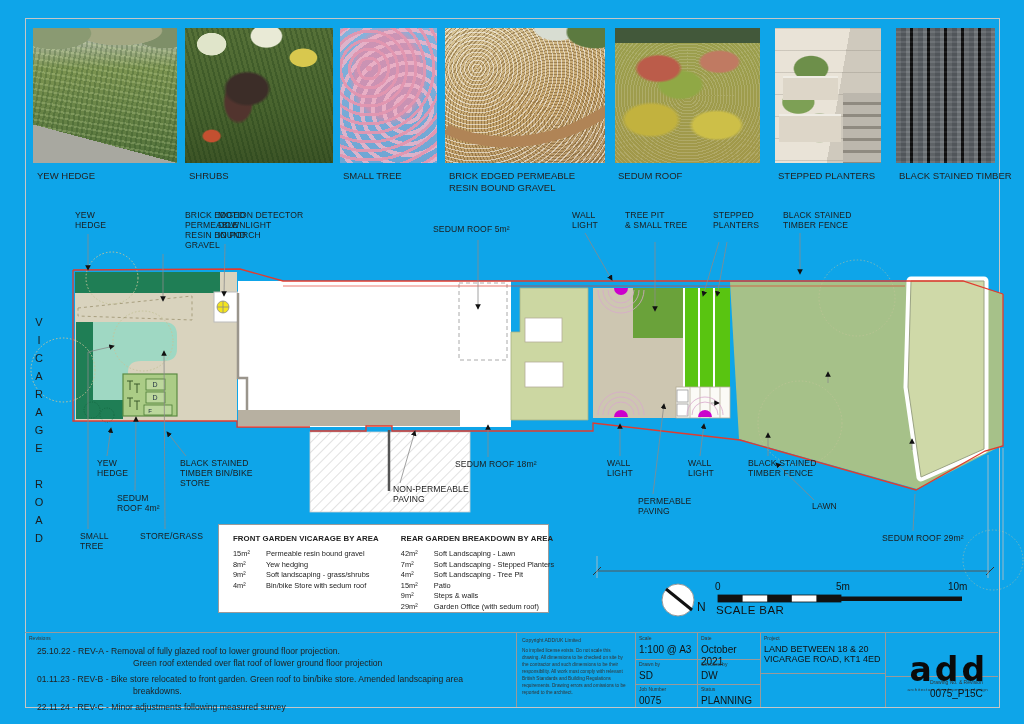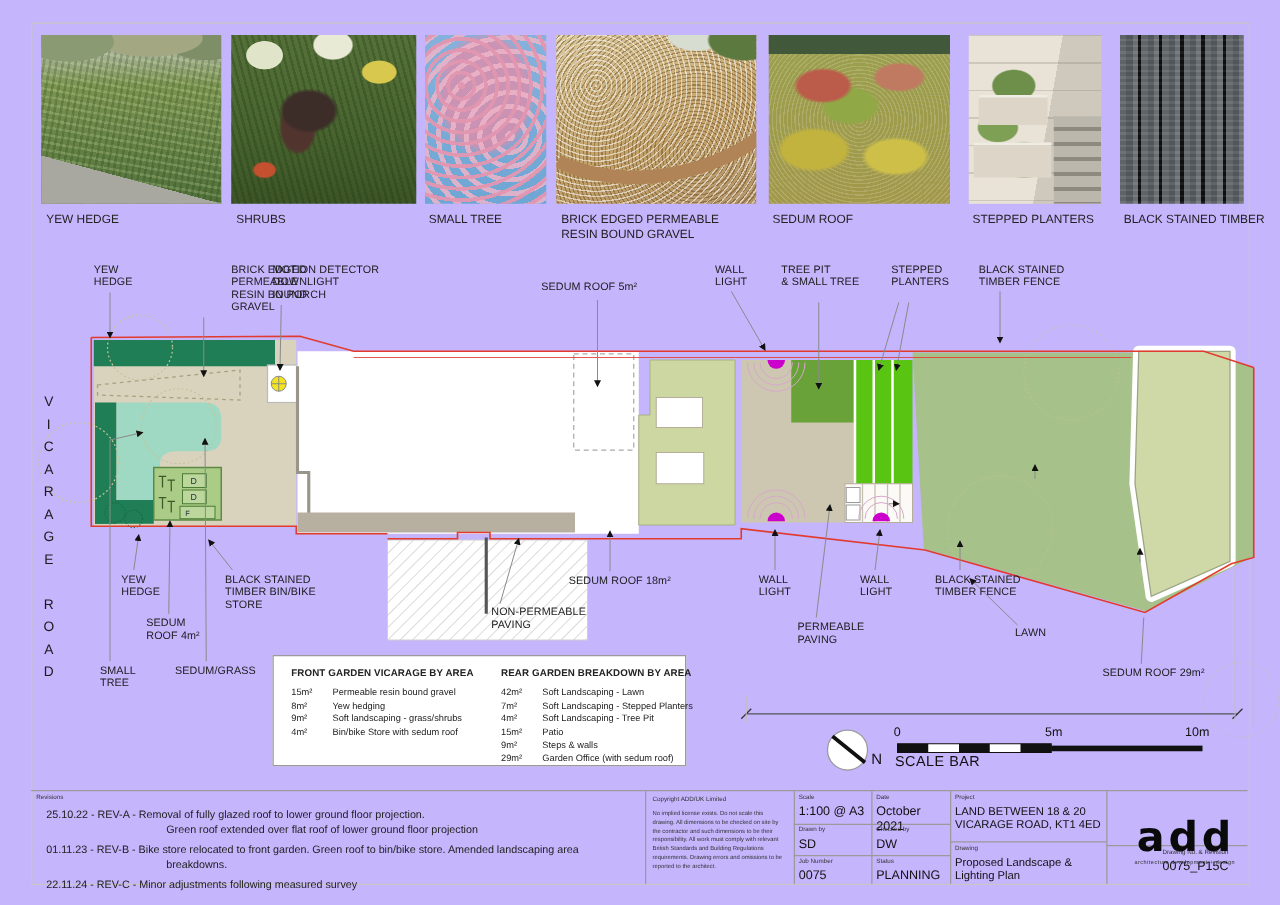--- a/index.html
+++ b/index.html
@@ -1,16 +1,16 @@
 <!DOCTYPE html>
 <html><head>
 <meta charset="utf-8">
 <style>
   html,body{margin:0;padding:0;background:#fff;}
-  .sheet{position:relative;width:1024px;height:724px;background:#c4b5fd;overflow:hidden;
+  .sheet{position:relative;width:1024px;height:724px;background:#0ea5e9;overflow:hidden;
          font-family:"Liberation Sans","DejaVu Sans",sans-serif;color:#222;}
   .sheet-border{position:absolute;left:25px;top:18px;width:973px;height:688px;border:1px solid #c6c6c6;}
   
   .photo{position:absolute;top:28px;height:135px;}
   .ph-label{position:absolute;top:170px;font-size:9.5px;line-height:1.25;color:#222;white-space:pre-line;}
   .p1{background:
       radial-gradient(60px 26px at 15% 4%, #8a9a72 0 60%, transparent 62%),
       radial-gradient(70px 24px at 60% 2%, #a3a883 0 60%, transparent 62%),
       radial-gradient(50px 22px at 92% 5%, #7e8f68 0 60%, transparent 62%),
       conic-gradient(from 235deg at 100% 100%, #a8a8a0 0 50deg, transparent 50deg),
@@ -288,21 +288,21 @@
 TIMBER FENCE</div>
   <div class="co" style="left:97px;top:458px;">YEW
 HEDGE</div>
   <div class="co" style="left:180px;top:458px;">BLACK STAINED
 TIMBER BIN/BIKE
 STORE</div>
   <div class="co" style="left:117px;top:493px;">SEDUM
 ROOF 4m²</div>
   <div class="co" style="left:80px;top:531px;">SMALL
 TREE</div>
-  <div class="co" style="left:140px;top:531px;">SEDUM/GRASS</div>
+  <div class="co" style="left:140px;top:531px;">STORE/GRASS</div>
   <div class="co" style="left:455px;top:459px;">SEDUM ROOF 18m²</div>
   <div class="co" style="left:393px;top:484px;">NON-PERMEABLE
 PAVING</div>
   <div class="co" style="left:607px;top:458px;">WALL
 LIGHT</div>
   <div class="co" style="left:638px;top:496px;">PERMEABLE
 PAVING</div>
   <div class="co" style="left:688px;top:458px;">WALL
 LIGHT</div>
   <div class="co" style="left:748px;top:458px;">BLACK STAINED
@@ -414,25 +414,20 @@
     <div class="fcell" style="left:676px;top:53px;width:58px;">
       <div class="flabel">Status</div>
       <div class="fvalue">PLANNING</div>
     </div>
 
     <div class="fcell" style="left:739px;top:2px;width:118px;">
       <div class="flabel">Project</div>
       <div class="fvalue" style="font-size:9px;">LAND BETWEEN 18 &amp; 20
 VICARAGE ROAD, KT1 4ED</div>
     </div>
-    <div class="fcell" style="left:739px;top:43px;width:118px;">
-      <div class="flabel">Drawing</div>
-      <div class="fvalue" style="font-size:9px;">Proposed Landscape &amp;
-Lighting Plan</div>
-    </div>
 
     <div class="fcell" style="left:860px;top:0;width:113px;height:43px;">
       <div class="logo">
         <div class="l-text">add</div>
         <div class="l-tag">architecture development + design</div>
       </div>
     </div>
     <div class="fcell" style="left:886px;top:46px;width:107px;margin-left:19px;">
       <div class="flabel">Drawing No. &amp; Revision</div>
       <div class="fvalue">0075_P15C</div>

